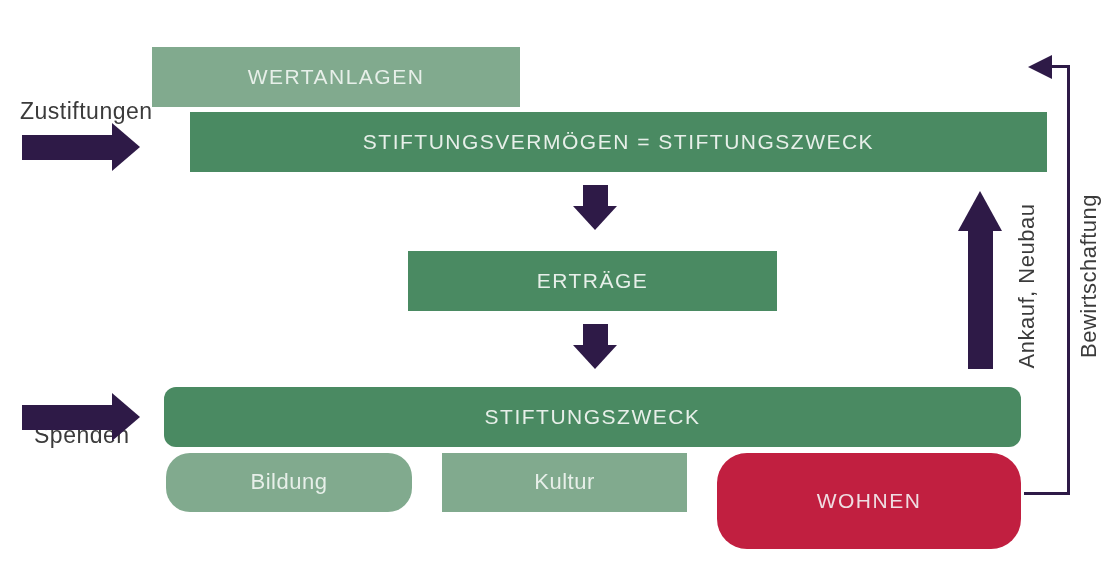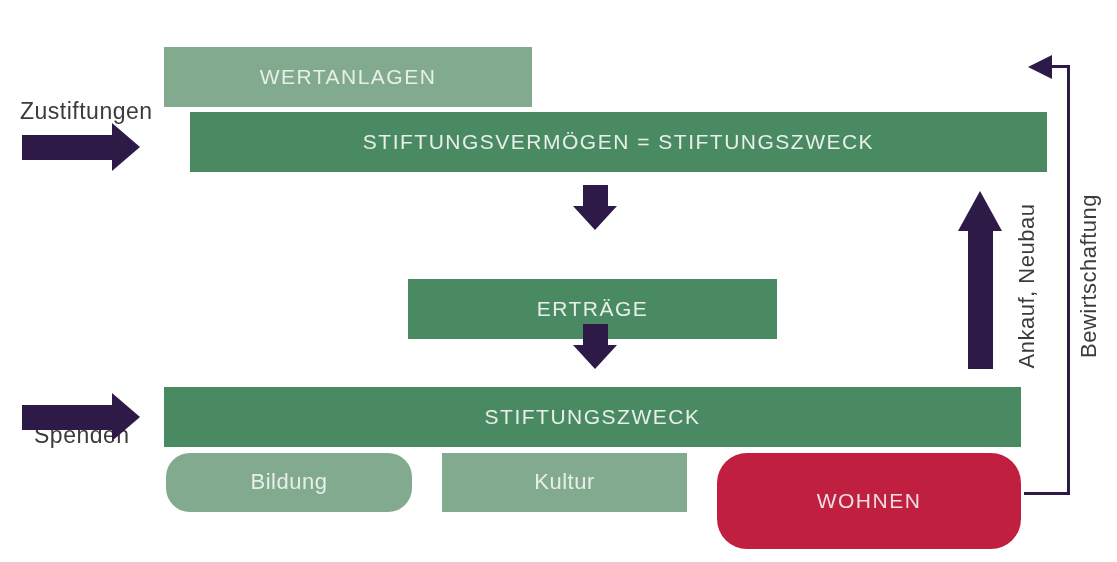--- a/index.html
+++ b/index.html
@@ -85,34 +85,34 @@
     border-top:12px solid transparent;
     border-bottom:12px solid transparent;
     border-right:24px solid var(--purple);
   }
 </style>
 </head>
 <body>
 
 <div id="canvas">
 
-  <div class="box light" style="left:164px;top:47px;width:368px;height:60px;">
+  <div class="box light" style="left:152px;top:47px;width:368px;height:60px;">
     <span>WERTANLAGEN</span>
   </div>
 
 
   <div class="box dark" style="left:164px;top:112px;width:857px;height:60px;margin-left:26px;">
     <span>STIFTUNGSVERMÖGEN = STIFTUNGSZWECK</span>
   </div>
 
-  <div class="box dark" style="left:408px;top:251px;width:369px;height:60px;margin-top:28px;">
+  <div class="box dark" style="left:408px;top:251px;width:369px;height:60px;">
     <span>ERTRÄGE</span>
   </div>
 
-  <div class="box dark" style="left:164px;top:387px;width:857px;height:60px;">
+  <div class="box dark" style="left:164px;top:387px;width:857px;height:60px;border-radius:12px;">
     <span>STIFTUNGSZWECK</span>
   </div>
 
   <div class="box light mixedcase" style="left:166px;top:453px;width:246px;height:59px;border-radius:24px;">
     <span>Bildung</span>
   </div>
 
   <div class="box light mixedcase" style="left:442px;top:453px;width:245px;height:59px;">
     <span>Kultur</span>
   </div>

